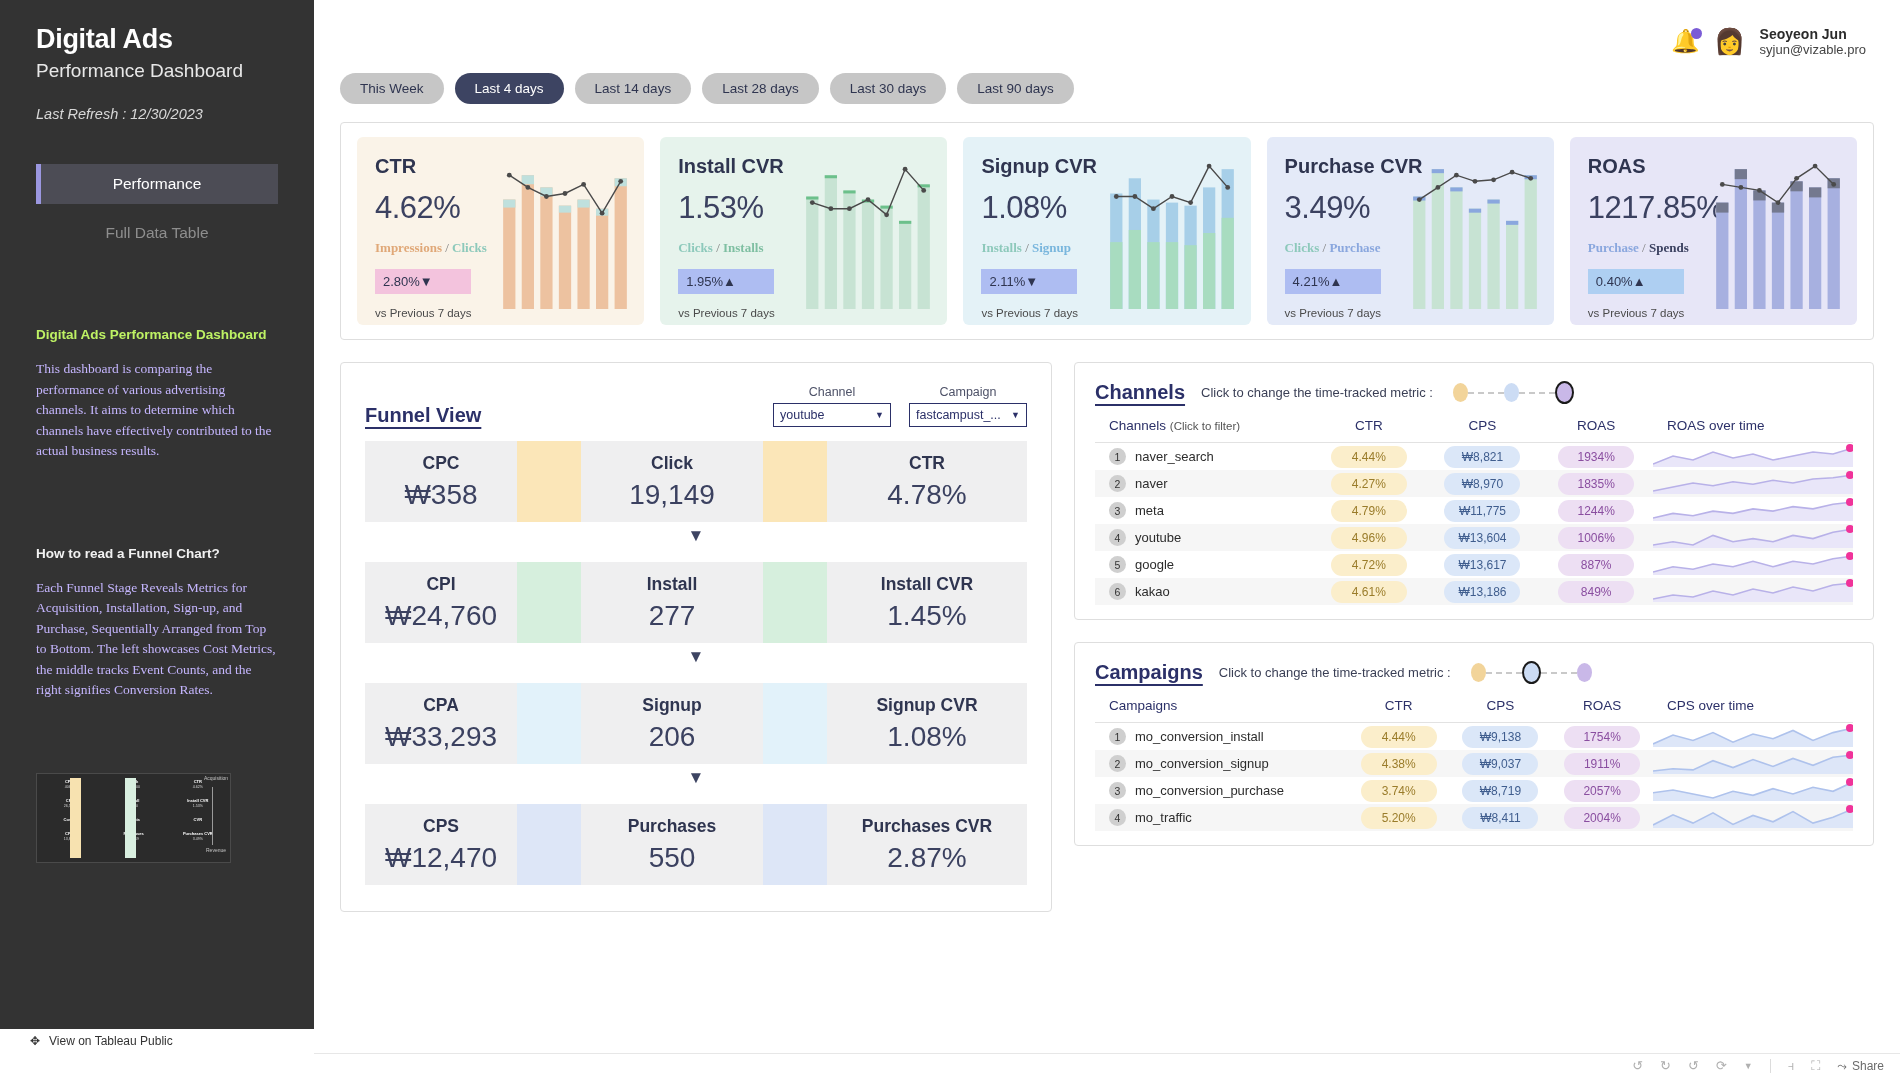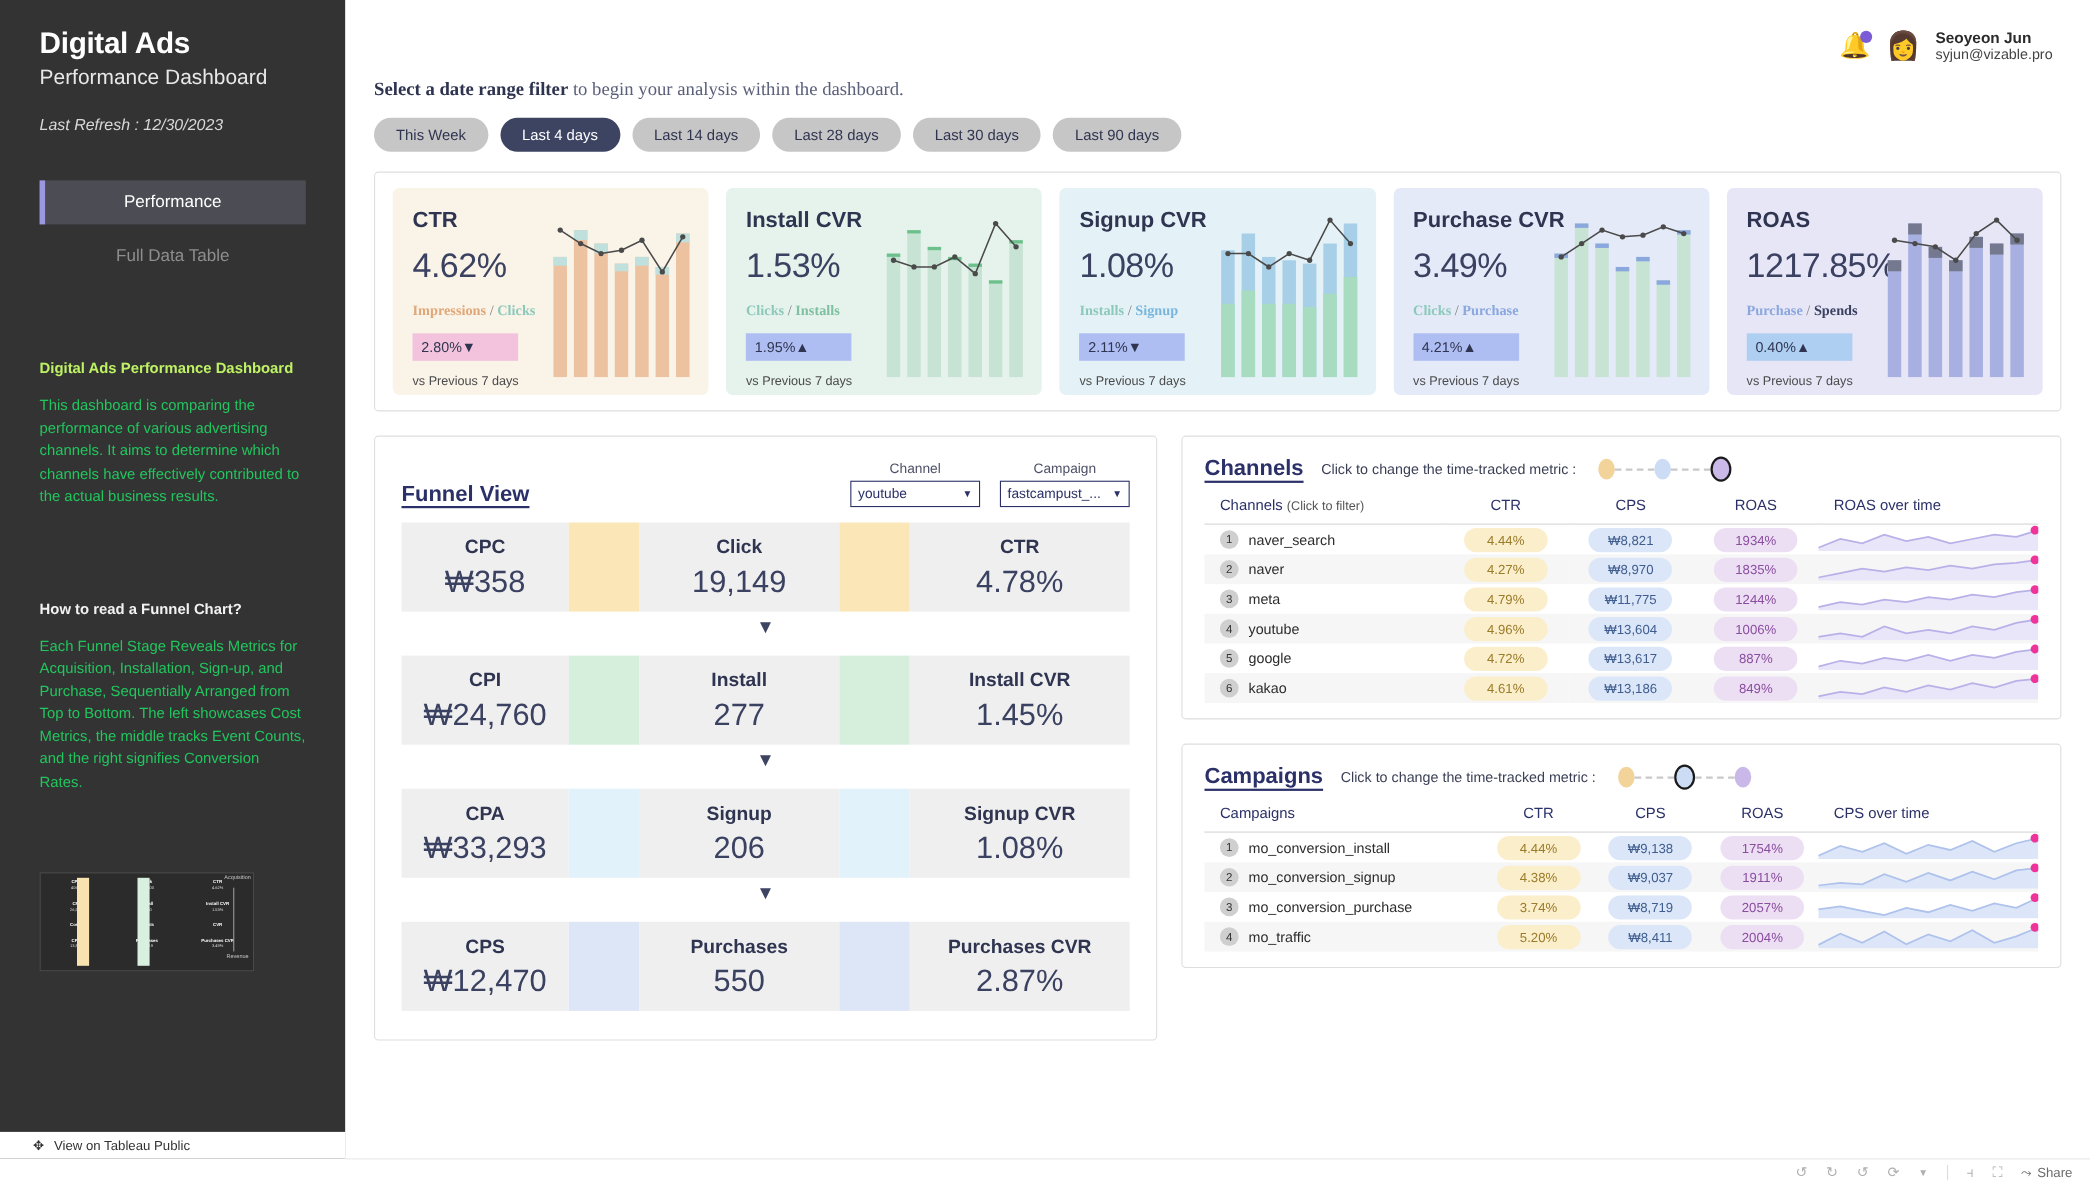--- a/index.html
+++ b/index.html
@@ -27,21 +27,21 @@
     height: 40px; display: flex; align-items: center; justify-content: center;
     font-size: 15.5px; position: relative; cursor: pointer;
   }
   .nav-item.active { background: #4c4c55; color: #ffffff; }
   .nav-item.active::before {
     content: ""; position: absolute; left: 0; top: 0; bottom: 0; width: 5px; background: #9b97e0;
   }
   .nav-item.inactive { color: #8e8e8e; margin-top: 9px; }
 
   .side-h { font-size: 13.5px; font-weight: bold; color: #bef264; margin-top: 74px; }
-  .side-p { font-size: 13.5px; color: #22c55e; line-height: 1.52; margin-top: 17px; }
+  .side-p { font-size: 13.5px; color: #c4b5fd; line-height: 1.52; margin-top: 17px; font-family: Liberation Serif, serif; }
   .side-h2 { font-size: 13.5px; font-weight: bold; color: #f2f2f2; margin-top: 84px; }
 
   .mini-chart {
     margin-top: 72px; width: 195px; height: 90px;
     background: #2b2b2b; border: 1px solid #4a4a4a; position: relative;
     display: flex; font-size: 3.6px; color: #d9d9d9;
   }
   .mini-col { flex: 1; padding: 5px 3px; display: flex; flex-direction: column; gap: 8px; }
   .mini-cell { text-align: center; line-height: 1.5; }
   .mini-cell b { display: block; color: #fff; font-size: 4px; }
@@ -252,24 +252,20 @@
     <div class="user-box">
       <div class="bell">🔔<span class="dot"></span></div>
       <div class="avatar">👩</div>
       <div>
         <div class="user-name">Seoyeon Jun</div>
         <div class="user-mail">syjun@vizable.pro</div>
       </div>
     </div>
   </div>
 
-  <div class="subtitle">
-    <b>Select a date range filter</b>
-    <span>to begin your analysis within the dashboard.</span>
-  </div>
 
   <div class="chips">
     <div class="chip">This Week</div>
     <div class="chip sel">Last 4 days</div>
     <div class="chip">Last 14 days</div>
     <div class="chip">Last 28 days</div>
     <div class="chip">Last 30 days</div>
     <div class="chip">Last 90 days</div>
   </div>
 

